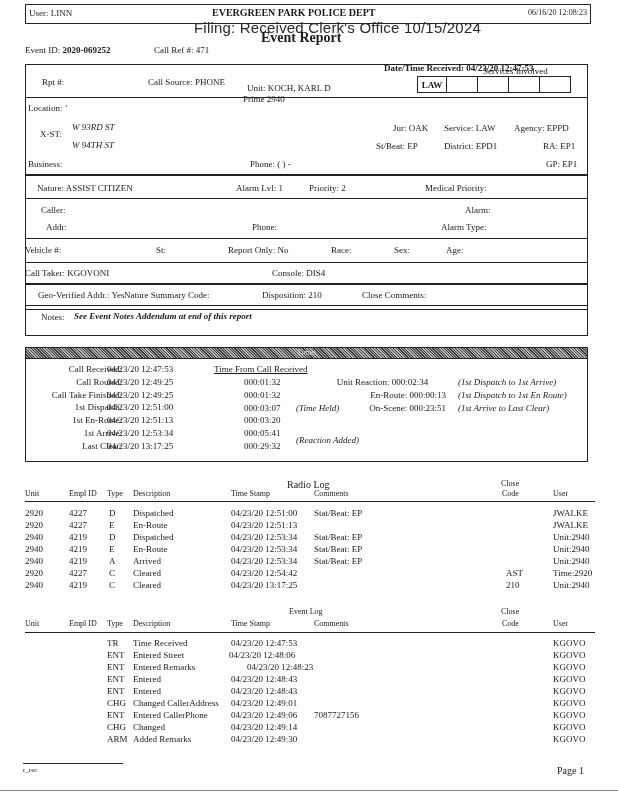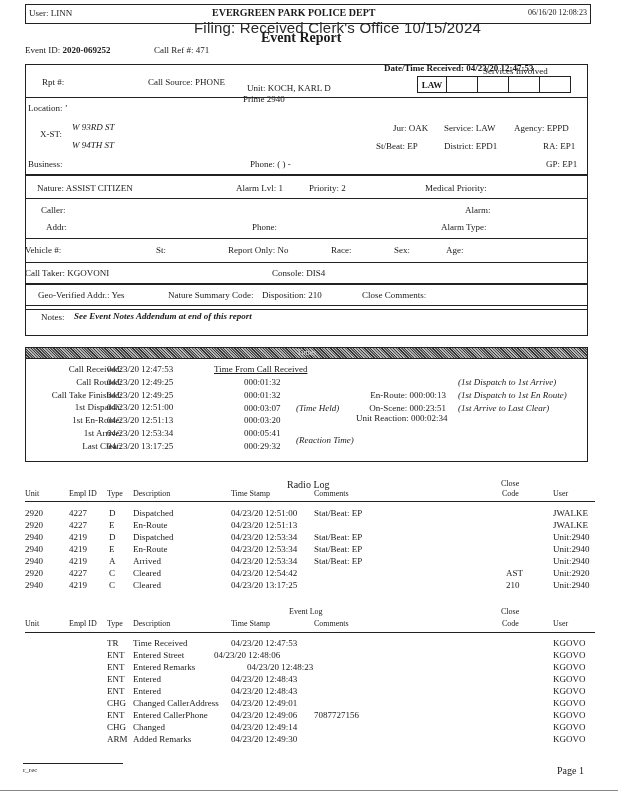--- a/index.html
+++ b/index.html
@@ -93,21 +93,21 @@
 <div class="abs" style="left:331px; top:245px;">Race:</div>
 <div class="abs" style="left:394px; top:245px;">Sex:</div>
 <div class="abs" style="left:446px; top:245px;">Age:</div>
 <div class="hline" style="left:25px; top:262px; width:563px;"></div>
 
 <div class="abs" style="left:25px; top:268px;">Call Taker: KGOVONI</div>
 <div class="abs" style="left:272px; top:268px;">Console: DIS4</div>
 <div class="hline thick" style="left:25px; top:283px; width:563px;"></div>
 
 <div class="abs" style="left:38px; top:290px;">Geo-Verified Addr.: Yes</div>
-<div class="abs" style="left:124px; top:290px;margin-left:44px;">Nature Summary Code:</div>
+<div class="abs" style="left:124px; top:290px;">Nature Summary Code:</div>
 <div class="abs" style="left:262px; top:290px;font-family:Liberation Serif, serif;">Disposition: 210</div>
 <div class="abs" style="left:362px; top:290px;">Close Comments:</div>
 <div class="hline" style="left:25px; top:305px; width:563px;"></div>
 
 <div class="box" style="left:25px; top:305px; width:563px; height:31px;"></div>
 <div class="abs" style="left:41px; top:312px;">Notes:</div>
 <div class="abs ital bold" style="left:74px; top:311px;">See Event Notes Addendum at end of this report</div>
 
 <div class="times-bar">Times</div>
 <div class="box" style="left:25px; top:358px; width:563px; height:104px; border-top:none;"></div>
@@ -133,23 +133,23 @@
 <div class="abs" style="left:214px; top:364px; text-decoration:underline;">Time From Call Received</div>
 <div class="abs" style="left:244px; top:377px;">
   <div style="height:12.8px;">000:01:32</div>
   <div style="height:12.8px;">000:01:32</div>
   <div style="height:12.8px;">000:03:07</div>
   <div style="height:12.8px;">000:03:20</div>
   <div style="height:12.8px;">000:05:41</div>
   <div style="height:12.8px;">000:29:32</div>
 </div>
 <div class="abs ital" style="left:296px; top:403px;">(Time Held)</div>
-<div class="abs ital" style="left:296px; top:435px;">(Reaction Time)</div>
-
-<div class="abs" style="left:356px; top:377px; width:103px; text-align:left;margin-top:36px;"><span>Unit Reaction:</span> <span>000:02:34</span></div>
+<div class="abs ital" style="left:296px; top:435px;">(Reaction Added)</div>
+
+<div class="abs" style="left:331px; top:377px; width:103px; text-align:center;"><span>Unit Reaction:</span> <span>000:02:34</span></div>
 <div class="abs ital" style="left:458px; top:377px;">(1st Dispatch to 1st Arrive)</div>
 <div class="abs" style="left:343px; top:390px; width:103px; text-align:right;"><span>En-Route:</span> <span>000:00:13</span></div>
 <div class="abs ital" style="left:458px; top:390px;">(1st Dispatch to 1st En Route)</div>
 <div class="abs" style="left:343px; top:403px; width:103px; text-align:right;"><span>On-Scene:</span> <span>000:23:51</span></div>
 <div class="abs ital" style="left:458px; top:403px;text-align:right;">(1st Arrive to Last Clear)</div>
 
 <div class="abs" style="left:287px; top:479px; font-size:10px;">Radio Log</div>
 <div class="hdr" style="position:absolute; left:0; top:479px; width:618px; height:20px; font-size:8px;">
   <span style="left:25px; top:10px;">Unit</span>
   <span style="left:69px; top:10px;">Empl ID</span>
@@ -214,21 +214,21 @@
     <span style="left:553px;">Unit:2940</span>
 </div>
 <div class="log-row" style="top:568px;">
   <span style="left:25px;">2920</span>
     <span style="left:69px;">4227</span>
     <span style="left:109px;">C</span>
     <span style="left:133px;">Cleared</span>
     <span style="left:231px;">04/23/20 12:54:42</span>
     <span style="left:314px;"></span>
     <span style="left:506px;">AST</span>
-    <span style="left:553px;">Unit:2920</span>
+    <span style="left:553px;">Time:2920</span>
 </div>
 <div class="log-row" style="top:580px;">
   <span style="left:25px;">2940</span>
     <span style="left:69px;">4219</span>
     <span style="left:109px;">C</span>
     <span style="left:133px;">Cleared</span>
     <span style="left:231px;">04/23/20 13:17:25</span>
     <span style="left:314px;"></span>
     <span style="left:506px;">210</span>
     <span style="left:553px;">Unit:2940</span>
@@ -251,21 +251,21 @@
 <div class="log-row" style="top:638px;">
   <span style="left:107px;">TR</span>
     <span style="left:133px;">Time Received</span>
     <span style="left:231px;">04/23/20 12:47:53</span>
     <span style="left:314px;"></span>
     <span style="left:553px;">KGOVO</span>
 </div>
 <div class="log-row" style="top:650px;">
   <span style="left:107px;">ENT</span>
     <span style="left:133px;">Entered Street</span>
-    <span style="left:214px;">04/23/20 12:48:06</span>
+    <span style="left:229px;">04/23/20 12:48:06</span>
     <span style="left:314px;"></span>
     <span style="left:553px;">KGOVO</span>
 </div>
 <div class="log-row" style="top:662px;">
   <span style="left:107px;">ENT</span>
     <span style="left:133px;">Entered Remarks</span>
     <span style="left:247px;">04/23/20 12:48:23</span>
     <span style="left:314px;"></span>
     <span style="left:553px;">KGOVO</span>
 </div>

